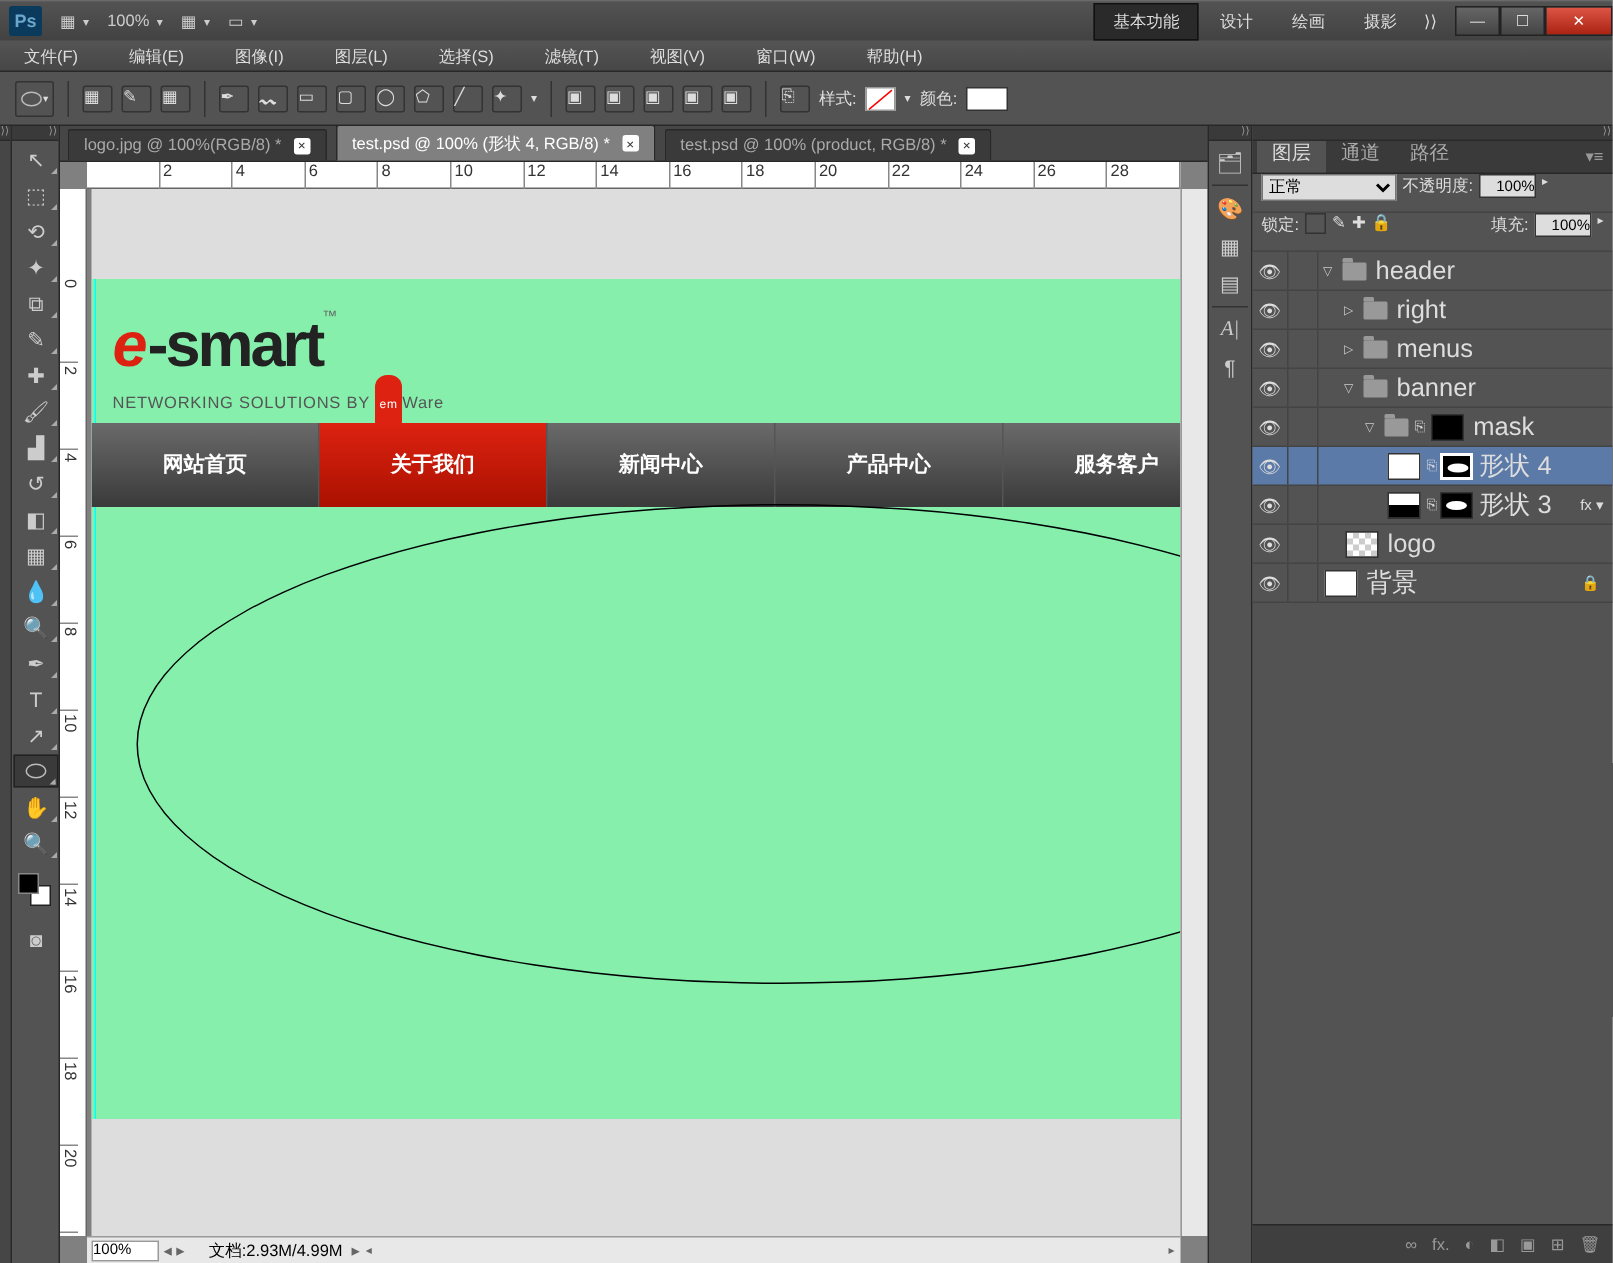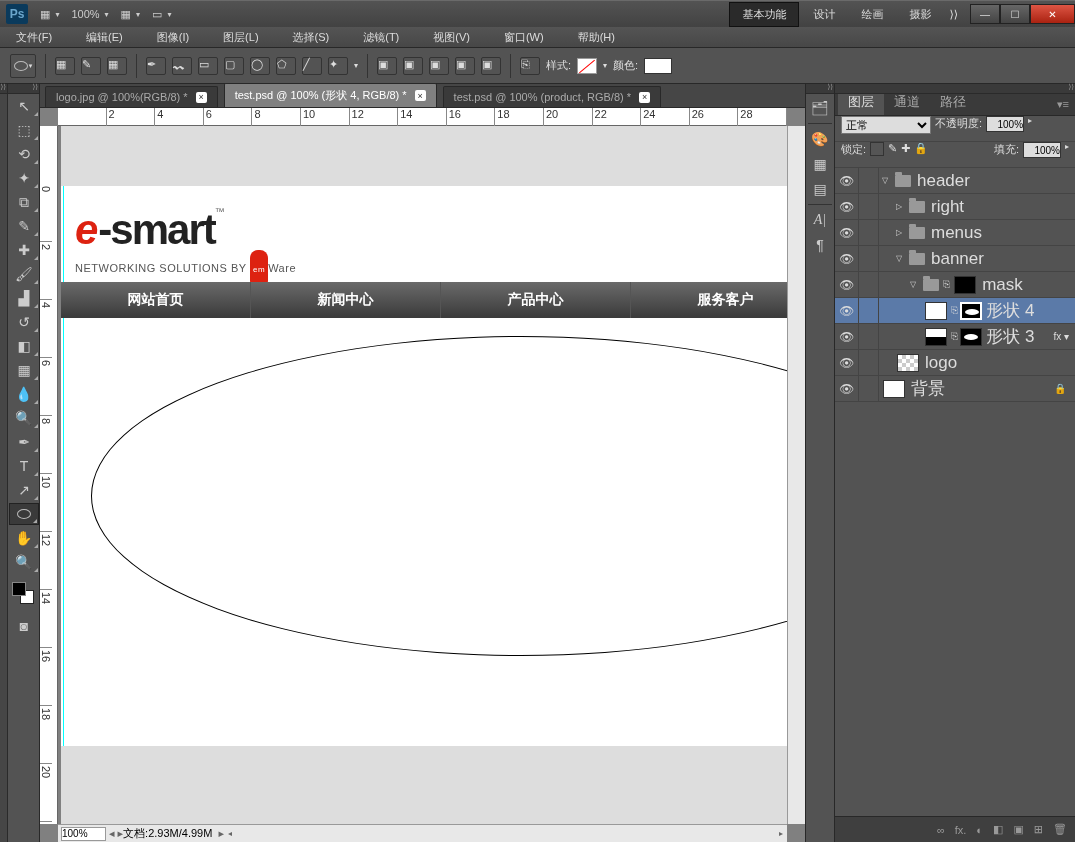--- a/index.html
+++ b/index.html
@@ -41,29 +41,29 @@
 .tabs{height:24px;background:#464646;display:flex;align-items:flex-end;padding-left:5px;border-bottom:1px solid #282828}
 .tab{padding:4px 10px;background:#3a3a3a;color:#aaa;border:1px solid #282828;border-bottom:none;margin-right:6px;display:flex;align-items:center;gap:8px;font-size:10px;border-radius:2px 2px 0 0}
 .tab.active{background:#808080;color:#fff}
 .tab-close{background:#fff;color:#333;width:11px;height:11px;border-radius:2px;display:flex;align-items:center;justify-content:center;font-size:9px}
 .canvas-area{flex:1;background:#808080;position:relative;overflow:hidden}
 .ruler-h{position:absolute;top:0;left:18px;right:18px;height:18px;background:#fff;border-bottom:1px solid #666;display:flex;font-size:8px;color:#333}
 .ruler-h span{width:58px;border-right:1px solid #888;padding-left:2px;height:18px;position:relative}
 .ruler-v{position:absolute;top:18px;left:0;width:18px;bottom:18px;background:#fff;border-right:1px solid #666;font-size:8px;color:#333}
 .ruler-v span{display:block;height:58px;border-bottom:1px solid #888;padding-top:2px;writing-mode:vertical-lr}
 .canvas{position:absolute;top:18px;left:21px;right:18px;bottom:18px;background:#ddd;overflow:hidden}
-.doc{position:absolute;top:60px;left:0;width:760px;height:560px;background:#ffffff}
+.doc{position:absolute;top:60px;left:0;width:760px;height:560px;background:#86efac}
 .guide{position:absolute;top:0;bottom:0;width:1px;background:#0ff}
 .logo{position:absolute;top:20px;left:14px;font-family:Georgia,serif}
 .logo-e{color:#d21;font-size:42px;font-style:italic;font-weight:bold}
 .logo-smart{color:#222;font-size:42px;font-weight:bold;letter-spacing:-2px}
 .logo-tm{font-size:10px;vertical-align:top;color:#666}
 .logo-sub{font-size:9px;color:#555;letter-spacing:0.5px;margin-top:-4px}
 .logo-em{display:inline-block;background:#d21;color:#fff;border-radius:8px;padding:15px 3px;font-size:8px}
-.navbar{position:absolute;top:96px;left:0;right:0;height:36px;background:linear-gradient(#6a6a6a,#3a3a3a);display:flex}
+.navbar{position:absolute;top:96px;left:0;right:0;height:56px;background:linear-gradient(#6a6a6a,#3a3a3a);display:flex}
 .nav-item{flex:1;display:flex;align-items:center;justify-content:center;color:#fff;font-size:14px;border-right:1px solid #555;font-weight:bold}
 .nav-item.active{background:linear-gradient(#d21,#a10)}
 .ellipse{position:absolute;top:150px;left:30px;width:860px;height:320px;border:1px solid #000;border-radius:50%}
 .scroll-h{position:absolute;bottom:0;left:18px;right:18px;height:18px;background:#e8e8e8;border-top:1px solid #999;display:flex;align-items:center;font-size:10px}
 .scroll-h input{width:45px;height:14px;font-size:10px;border:1px solid #999;margin:0 3px}
 .scroll-v{position:absolute;top:18px;right:0;width:18px;bottom:18px;background:#e8e8e8;border-left:1px solid #999}
 .right-dock{width:30px;background:#535353;border-left:1px solid #282828;border-right:1px solid #282828}
 .right-dock .ic{width:24px;height:22px;margin:3px auto;display:flex;align-items:center;justify-content:center;color:#ccc;font-size:14px}
 .right-dock .sep{height:1px;background:#333;margin:4px 2px}
 .panels{width:240px;background:#535353;display:flex;flex-direction:column}
@@ -247,32 +247,33 @@
         </div>
       <div class="canvas">
         <div class="doc">
           <div class="guide" style="left:2px"></div>
           <div class="logo">
             <div><span class="logo-e">e</span><span class="logo-smart">-smart</span><span class="logo-tm">™</span></div>
             <div class="logo-sub"><span>NETWORKING SOLUTIONS BY </span><span class="logo-em">em</span><span>Ware</span></div>
           </div>
           <div class="navbar">
               <div class="nav-item">网站首页</div>
+              <div class="nav-item active">关于我们</div>
               <div class="nav-item">新闻中心</div>
               <div class="nav-item">产品中心</div>
               <div class="nav-item">服务客户</div>
             </div>
           <div class="ellipse"></div>
         </div>
       </div>
       <div class="scroll-v"></div>
       <div class="scroll-h">
         <input value="100%" style="">
         <span style="color:#666">◂ ▸</span>
-        <span style="">文档:2.93M/4.99M</span>
+        <span style="margin-left:16px">文档:2.93M/4.99M</span>
         <span style="margin-left:6px;color:#666">▸</span>
         <span style="margin-left:4px;font-size:8px;color:#666">◂</span>
         <div style="margin-left:auto;font-size:8px;color:#666;padding-right:4px">▸</div>
       </div>
     </div>
   </div>
 
   <div class="right-dock">
     <div class="dock-handle"></div>
     <div class="ic">🗂</div>

